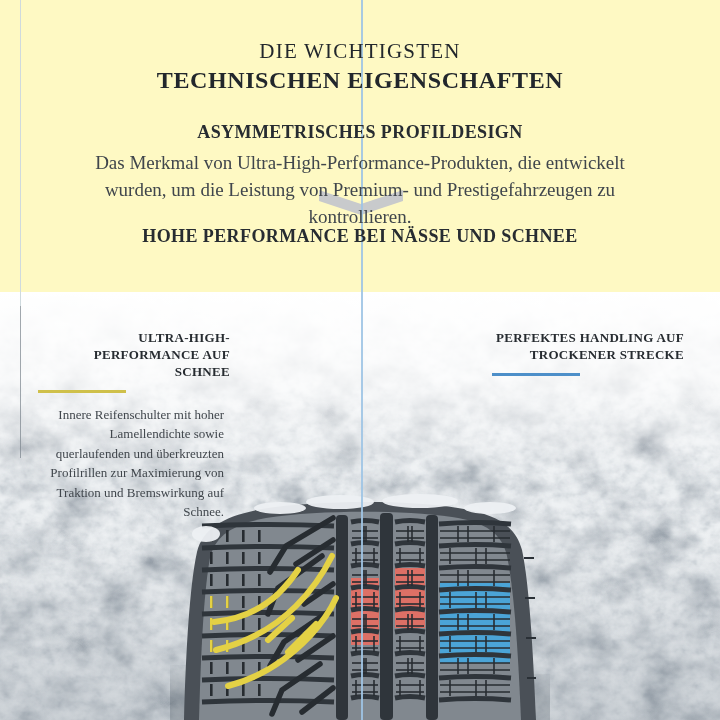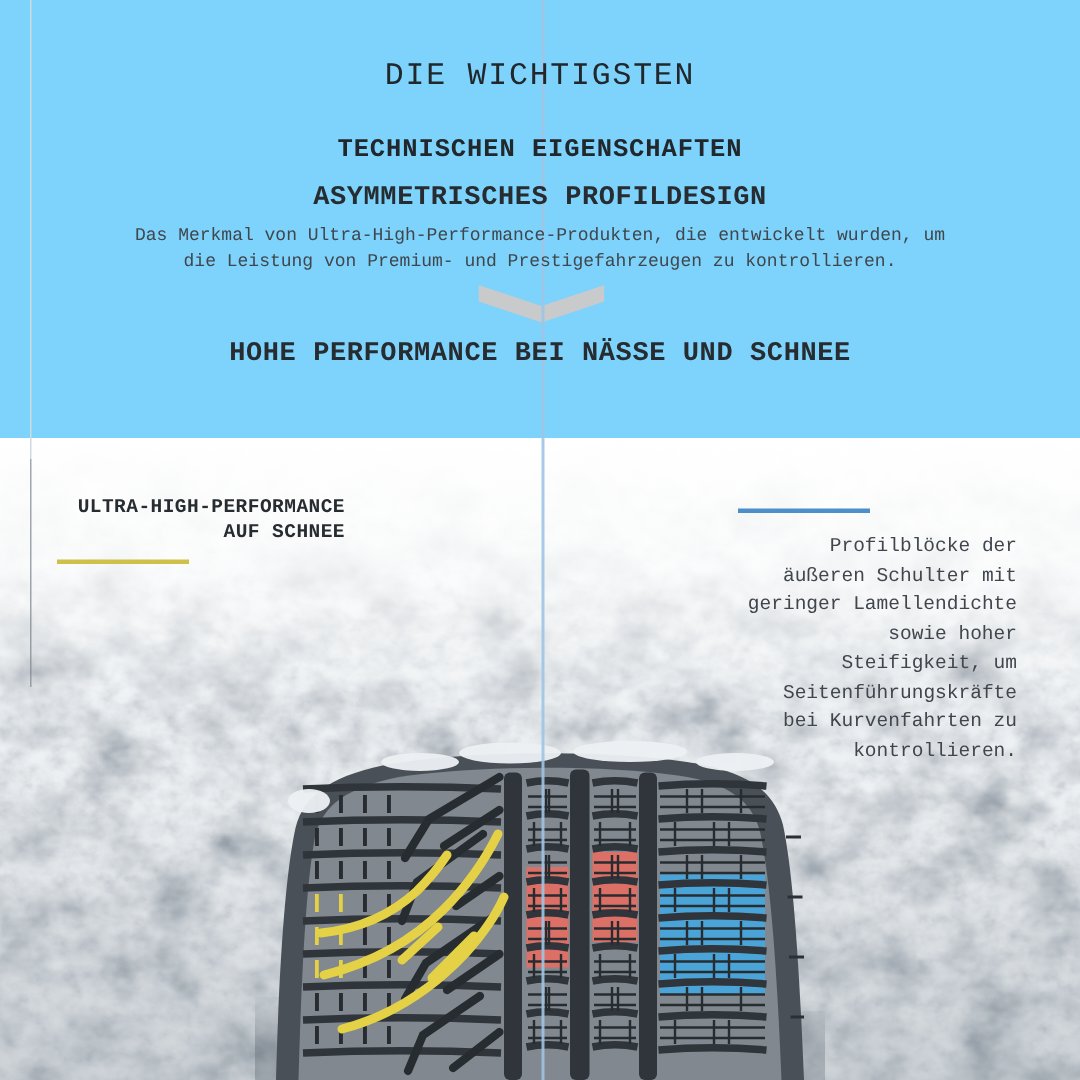--- a/index.html
+++ b/index.html
@@ -1,37 +1,37 @@
 <!DOCTYPE html>
 <html><head>
 <meta charset="utf-8">
 <style>
   html,body{margin:0;padding:0;background:#ffffff;}
-  .page{position:relative;width:720px;height:720px;overflow:hidden;background:#7dd3fc;
-        font-family:Liberation Mono, monospace;}
+  .page{position:relative;width:720px;height:720px;overflow:hidden;background:#fef9c3;
+        font-family:Liberation Serif, serif;}
   .abs{position:absolute;}
 
   
   .line-center{left:361px;top:0;width:1.5px;height:720px;background:#9fc4e4;opacity:.9;z-index:40;}
   .line-left-top{left:20px;top:0;width:1px;height:306px;background:#cfdade;z-index:40;}
   .line-left-mid{left:20px;top:306px;width:1px;height:152px;background:#79838c;opacity:.7;z-index:40;}
 
   
   .snow{left:0;top:292px;z-index:1;}
   .tire{left:170px;top:488px;z-index:10;}
   .chevron{left:319px;top:190px;z-index:5;}
 
   
   .txt{z-index:50;color:#3f454b;}
   .title{left:0;top:38px;width:720px;text-align:center;color:#22272c;}
   .title .t1{font-size:21px;font-weight:400;letter-spacing:1.2px;line-height:1.3;}
-  .title .t2{font-size:17px;font-weight:700;letter-spacing:.6px;line-height:1.25;margin-top:25px;}
+  .title .t2{font-size:24px;font-weight:700;letter-spacing:.6px;line-height:1.25;}
   .sec{width:720px;text-align:center;}
   .sec h2{margin:0 0 7px 0;font-size:18px;font-weight:700;letter-spacing:.4px;color:#272c31;}
-  .sec p{margin:0 auto;font-size:12px;line-height:1.42;color:#40464c;}
+  .sec p{margin:0 auto;font-size:19px;line-height:1.42;color:#40464c;}
   .sec1{left:0;top:122px;}
   .sec1 p{max-width:556px;}
   .sec2{left:0;top:226px;}
   .sec2 p{max-width:556px;}
 
   .feature{top:330px;width:192px;text-align:right;}
   .f1{left:38px;} .f2{left:264px;} .f3{left:492px;}
   .feature h3{margin:0;font-size:13px;font-weight:700;letter-spacing:.3px;line-height:1.3;color:#272c31;}
   .feature .rule{width:88px;height:3px;margin-top:9px;}
   .feature p{margin:12px 0 0 0;font-size:13px;line-height:1.5;color:#40464c;max-width:186px;}
@@ -343,21 +343,22 @@
     <polygon points="0,0 42,14 84,0 84,11 42,25 0,11" fill="#c8cacc"></polygon>
   </svg>
 
   <section class="abs txt sec sec2">
     <h2>HOHE PERFORMANCE BEI NÄSSE UND SCHNEE</h2>
   </section>
 
   <article class="abs txt feature f1">
     <h3>ULTRA-HIGH-PERFORMANCE AUF SCHNEE</h3>
     <div class="rule" style="background-color: rgb(207, 192, 74);"></div>
+    <p>Innere Reifenschulter mit hoher Lamellendichte sowie querlaufenden und überkreuzten Profilrillen zur Maximierung von Traktion und Bremswirkung auf Schnee.</p>
   </article>
 
 
   <article class="abs txt feature f3">
+    <h3>PERFEKTES HANDLING AUF TROCKENER STRECKE</h3>
     <div class="rule" style="background-color: rgb(77, 143, 201);"></div>
-    <p>Profilblöcke der äußeren Schulter mit geringer Lamellendichte sowie hoher Steifigkeit, um Seitenführungskräfte bei Kurvenfahrten zu kontrollieren.</p>
   </article>
 
 </div>
 
 </body></html>

